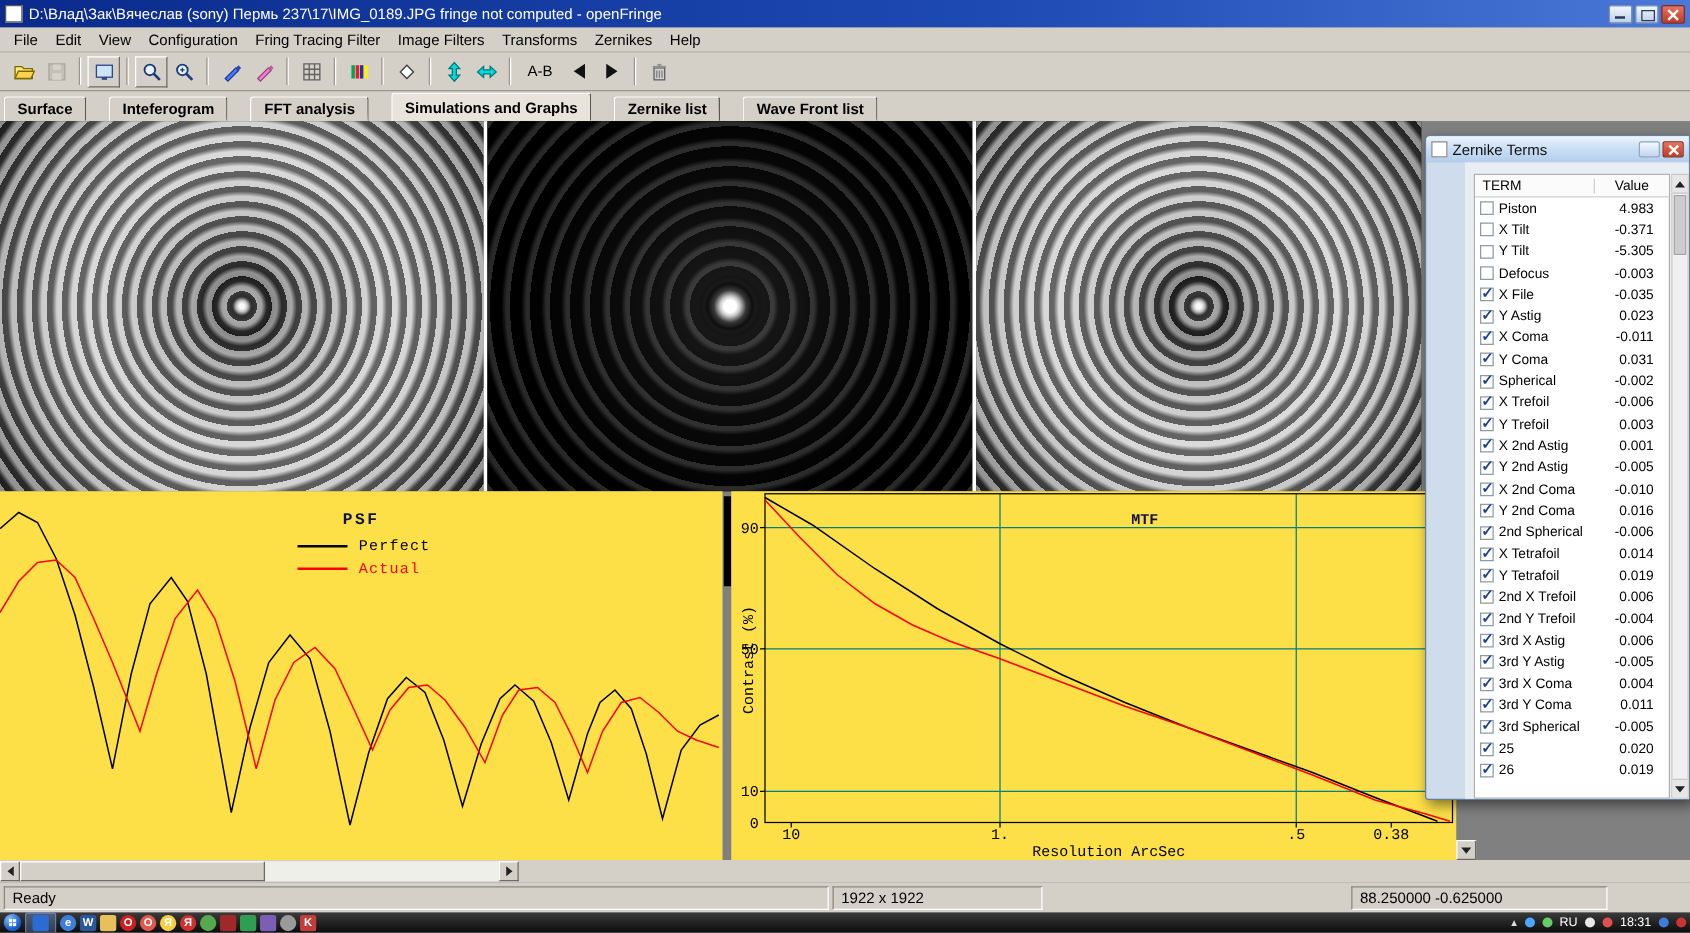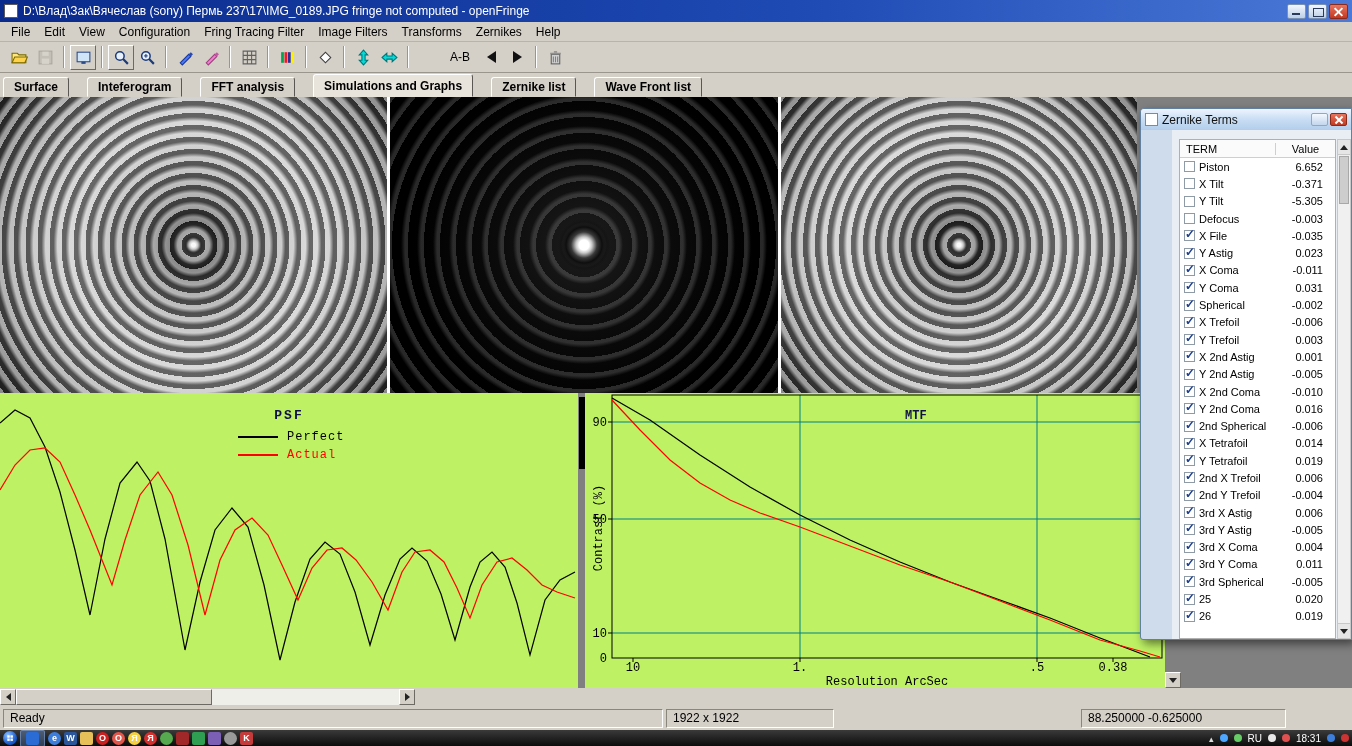--- a/index.html
+++ b/index.html
@@ -28,21 +28,21 @@
     display:flex; align-items:center; padding-left:4px; border-bottom:1px solid #b8b4ac; }
   .menu-item { padding:2px 7px; color:#000; }
 
   
   .toolbar { position:absolute; left:0; top:42px; width:100%; height:31px; background:#d4d0c8;
     display:flex; align-items:center; padding-left:6px; border-bottom:1px solid #9a968e; }
   .tbtn { width:26px; height:25px; display:flex; align-items:center; justify-content:center; border:1px solid transparent; }
   .tbtn.raised { border-color:#fff #6d6a63 #6d6a63 #fff; background:#d4d0c8; }
   .tbtn.disabled { opacity:.55; }
   .tsep { width:2px; height:22px; border-left:1px solid #9a968e; border-right:1px solid #ffffff; margin:0 5px; }
-  .ab-btn { width:36px; height:25px; display:flex; align-items:center; justify-content:center; font-size:12px; color:#000;margin-left:28px; }
+  .ab-btn { width:36px; height:25px; display:flex; align-items:center; justify-content:center; font-size:12px; color:#000; }
   .tri-left { width:0; height:0; border-top:6px solid transparent; border-bottom:6px solid transparent; border-right:9px solid #111; }
   .tri-right { width:0; height:0; border-top:6px solid transparent; border-bottom:6px solid transparent; border-left:9px solid #111; }
 
   
   .tabbar { position:absolute; left:0; top:73px; width:100%; height:24px; background:#d4d0c8;
     display:flex; align-items:flex-end; padding-left:3px; }
   .tab { height:20px; display:flex; align-items:center; padding:0 10px; margin-right:18px;
     font-weight:700; font-size:12px; color:#000; background:#d4d0c8;
     border:1px solid; border-color:#ffffff #5a5752 transparent #ffffff; border-radius:3px 3px 0 0; }
   .tab.active { height:23px; background:#e8e4dc; }
@@ -58,21 +58,21 @@
       radial-gradient(circle at 50% 50%, #141414 0%, #666 5%, #262626 10%, #707070 18%, #9c9c9c 30%, #c8c8c8 48%, #b4b4b4 62%, #8c8c8c 76%, #4a4a4a 90%, #242424 100%);
     background-color:#1c1c1c; }
   .psf-img {
     background:
       radial-gradient(circle at 50% 50%, #ffffff 0 5px, #c8c8c8 8px, #383838 13px, #0e0e0e 18px, rgba(0,0,0,0) 26px),
       repeating-radial-gradient(circle at 50% 50%, rgba(185,185,185,.22) 0 3px, rgba(0,0,0,0) 7px 16px),
       radial-gradient(circle at 50% 50%, #1d1d1d 0%, #0b0b0b 35%, #000 70%);
     background-color:#000; }
   .img-sep { position:absolute; top:0; width:3px; height:296px; background:#fff; }
 
-  .plot-panel { position:absolute; top:296px; height:295px; background:#bef264; }
+  .plot-panel { position:absolute; top:296px; height:295px; background:#fde047; }
   .psf-title { position:absolute; top:15px; left:0; width:100%; text-align:center;
     font:700 13px "Liberation Mono", monospace; color:#10104a; letter-spacing:2px; }
   .psf-legend { position:absolute; left:238px; top:36px; display:flex; flex-direction:column; gap:3px; }
   .leg-row { display:flex; align-items:center; gap:9px; height:15px; }
   .leg-line { width:40px; height:2px; }
   .leg-label { font:12px "Liberation Mono", monospace; letter-spacing:1px; }
   .black-bar { position:absolute; left:579px; top:300px; width:6px; height:72px; background:#000; }
 
   svg text { font-family:"Liberation Mono", monospace; }
 
@@ -378,21 +378,21 @@
         <div class="ztable">
           <div class="zhead">
             <span class="h1">TERM</span>
             <span class="h2">Value</span>
           </div>
           <div>
 
               <div class="zrow">
                 <span class="zcb"></span>
                 <span class="zterm">Piston</span>
-                <span class="zval">6.652</span>
+                <span class="zval">4.983</span>
               </div>
 
               <div class="zrow">
                 <span class="zcb"></span>
                 <span class="zterm">X Tilt</span>
                 <span class="zval">-0.371</span>
               </div>
 
               <div class="zrow">
                 <span class="zcb"></span>

